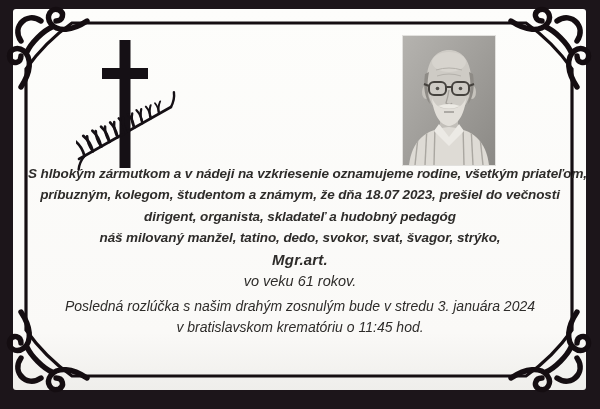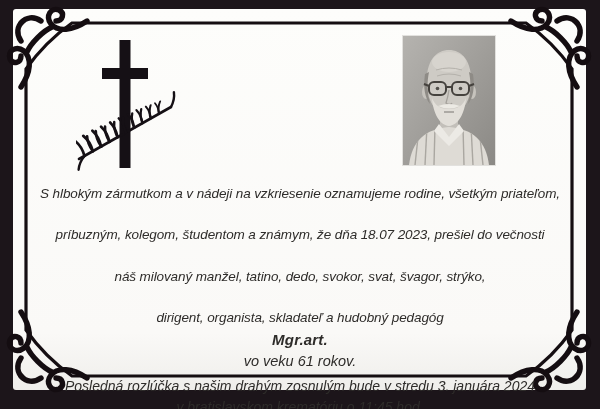--- a/index.html
+++ b/index.html
@@ -15,21 +15,21 @@
   .photo-svg{
     position:absolute;left:403px;top:36px;width:92px;height:129px;
     outline:1px solid #e2e1de;
   }
   .textcol{
     position:absolute;left:28px;right:28px;top:163px;
     text-align:center;color:#2e2c2a;font-style:italic;
   }
   .ann-line{
     font-size:13.5px;line-height:21.3px;letter-spacing:-0.1px;
-    white-space:nowrap;font-weight:400;margin-top:20px;
+    white-space:nowrap;font-weight:700;
   }
   .name-line{
     margin-top:3px;display:flex;justify-content:center;
     align-items:baseline;white-space:nowrap;
   }
   .name-prefix{font-size:15px;font-weight:700;letter-spacing:0.2px;}
   .deceased-name{font-size:30px;font-weight:700;letter-spacing:0.8px;color:#262422;}
   .age-line{margin-top:5px;font-size:14.5px;}
   .farewell .fw-line{font-size:14px;line-height:20.5px;white-space:nowrap;}
   .farewell{margin-top:7px;}
@@ -135,22 +135,22 @@
         <rect x="49" y="46" width="17" height="13" rx="5"></rect>
         <path d="M43,51 L49,51 M26,50 L21,48 M66,50 L71,48"></path>
       </g>
       <circle cx="34.5" cy="52.5" r="1.8" fill="#524f4b"></circle>
       <circle cx="57.5" cy="52.5" r="1.8" fill="#524f4b"></circle>
     </svg>
 
     <div class="textcol">
       <div class="ann-line">S hlbokým zármutkom a v nádeji na vzkriesenie oznamujeme rodine, všetkým priateľom,</div>
       <div class="ann-line">príbuzným, kolegom, študentom a známym, že dňa 18.07 2023, prešiel do večnosti</div>
+      <div class="ann-line">dirigent, organista, skladateľ a hudobný pedagóg</div>
       <div class="ann-line">náš milovaný manžel, tatino, dedo, svokor, svat, švagor, strýko,</div>
-      <div class="ann-line">dirigent, organista, skladateľ a hudobný pedagóg</div>
 
       <div class="name-line">
         <span class="name-prefix">Mgr.art.</span>
       </div>
 
       <div class="age-line">vo veku 61 rokov.</div>
 
       <div class="farewell">
         <div class="fw-line">Posledná rozlúčka s našim drahým zosnulým bude v stredu 3. januára 2024</div>
         <div class="fw-line">v bratislavskom krematóriu o 11:45 hod.</div>

